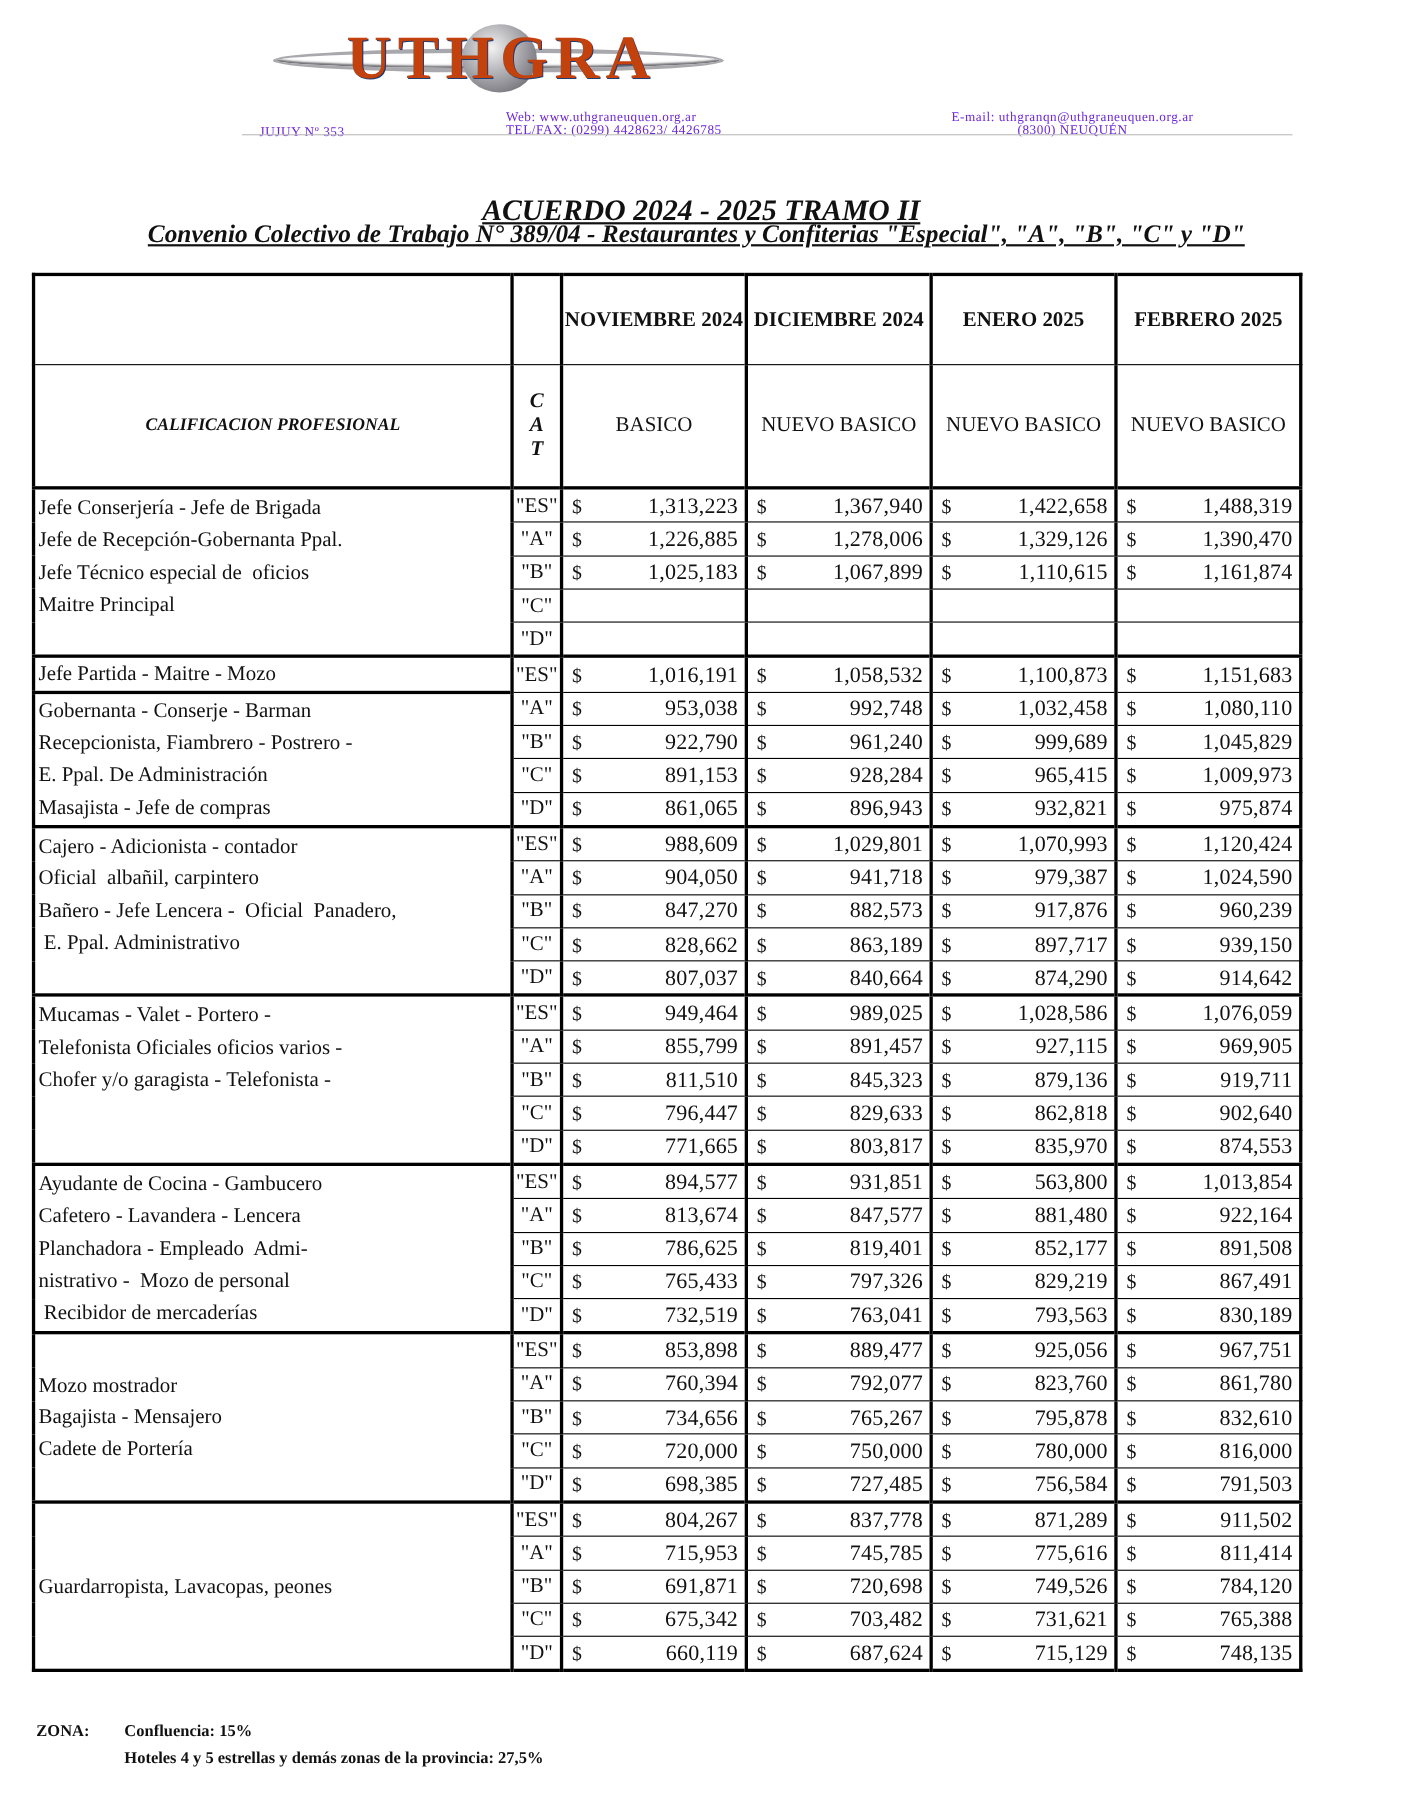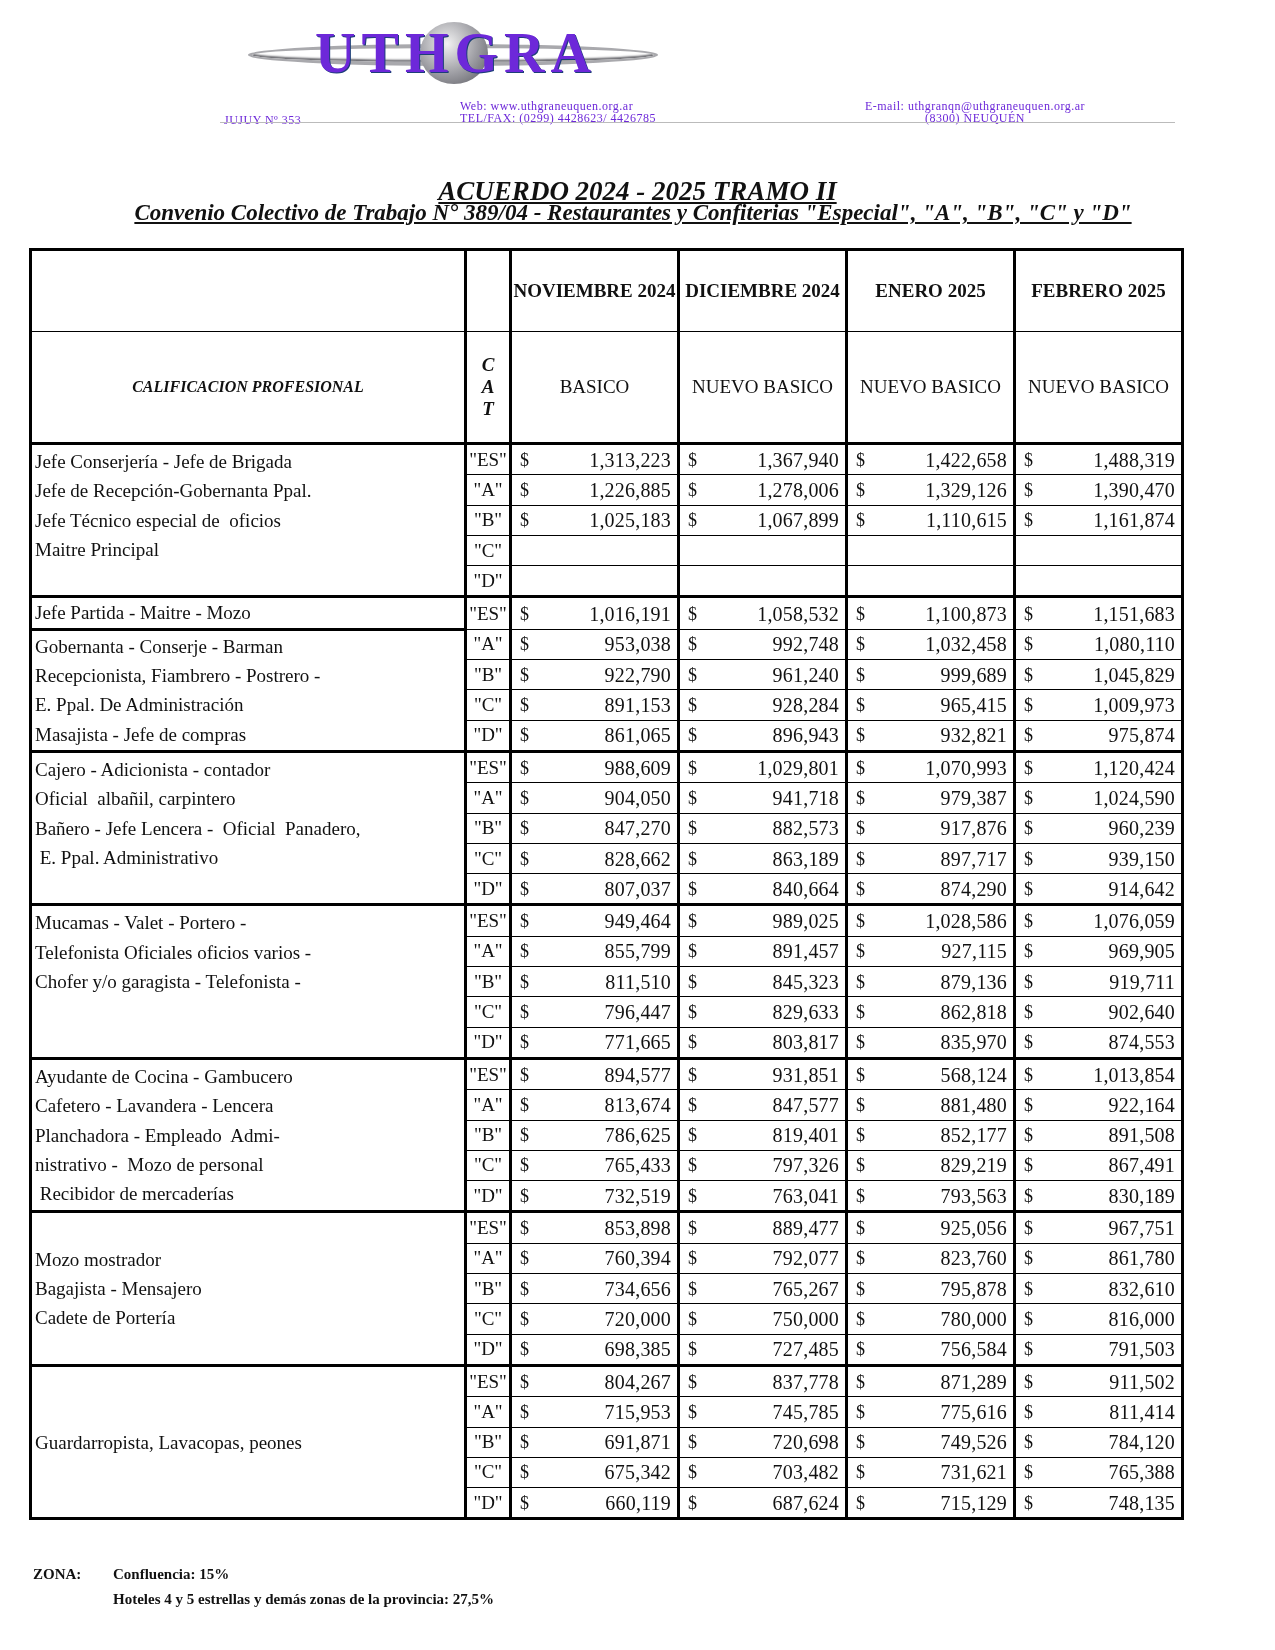--- a/index.html
+++ b/index.html
@@ -9,26 +9,26 @@
   
   .letterhead { position: absolute; left: 220px; top: 14px; width: 975px; height: 112px; }
   .logo { position: absolute; left: 28px; top: 8px; width: 410px; height: 62px; }
   .logo-ring { position: absolute; left: 0; top: 22px; width: 410px; height: 22px;
                border: 4px solid #a9a9ad; border-radius: 50%; box-sizing: border-box;
                box-shadow: inset 0 -2px 2px #6d6d72; }
   .logo-sphere { position: absolute; left: 172px; top: 0; width: 68px; height: 62px; border-radius: 50%;
                  background: radial-gradient(circle at 40% 35%, #f2f2f2 0%, #9a9aa0 55%, #55555b 100%); }
   .logo-text { position: absolute; left: 18px; top: 0; width: 380px; text-align: center;
                font-family: "Liberation Serif", serif; font-weight: bold; font-size: 56px;
-               letter-spacing: 6px; color: #6d28d9; line-height: 62px;
+               letter-spacing: 6px; color: #c2410c; line-height: 62px;
                text-shadow: 1px 1px 0 #1d3f78; }
   .union { position: absolute; left: 450px; top: 16px; width: 520px; text-align: center;
            font-size: 12.5px; line-height: 12px; letter-spacing: 0.6px; color: #333; }
   .addr { position: absolute; top: 86px; font-size: 12px; line-height: 12px; letter-spacing: 0.5px; color: #6d28d9; }
-  .addr.left { left: 4px; top: 100px; }
+  .addr.left { left: 16px; top: 100px; }
   .addr.mid { left: 240px; }
   .addr.right { left: 590px; text-align: center; width: 330px; }
   .rule { position: absolute; left: 220px; top: 122px; width: 955px; height: 1px; background: #bbb; }
 
   
   .title { position: absolute; left: 0; width: 1275px; top: 132px; text-align: center;
            font-size: 27px; font-weight: bold; font-style: italic; text-decoration: underline; margin-top: 44px; }
   .subtitle { position: absolute; left: 0; width: 1218px; top: 200px; text-align: center;
               font-size: 23px; font-weight: bold; font-style: italic; text-decoration: underline; padding-left: 24px; }
 
@@ -660,21 +660,21 @@
         </td>
         <td class="thick-l">
           <div class="cell">
             <span class="cur">$</span>
             <span class="num">931,851</span>
           </div>
         </td>
         <td class="thick-l">
           <div class="cell">
             <span class="cur">$</span>
-            <span class="num">568,124</span>
+            <span class="num">563,800</span>
           </div>
         </td>
         <td class="thick-l">
           <div class="cell">
             <span class="cur">$</span>
             <span class="num">1,013,854</span>
           </div>
         </td>
       </tr>
       <tr class="row">

